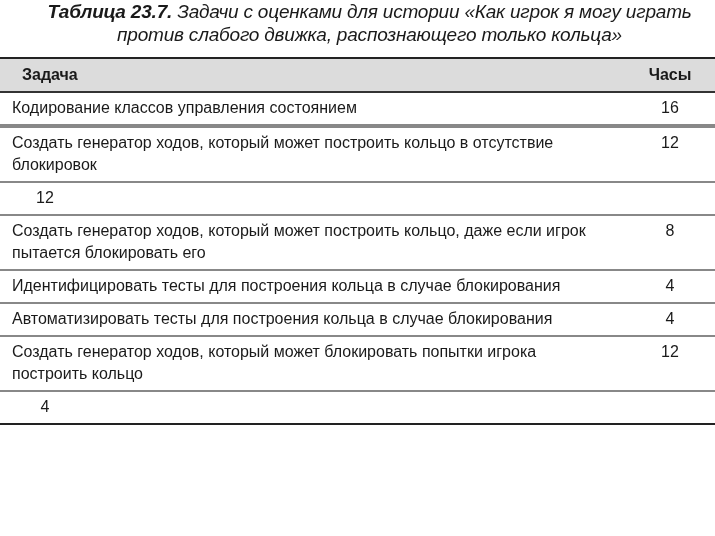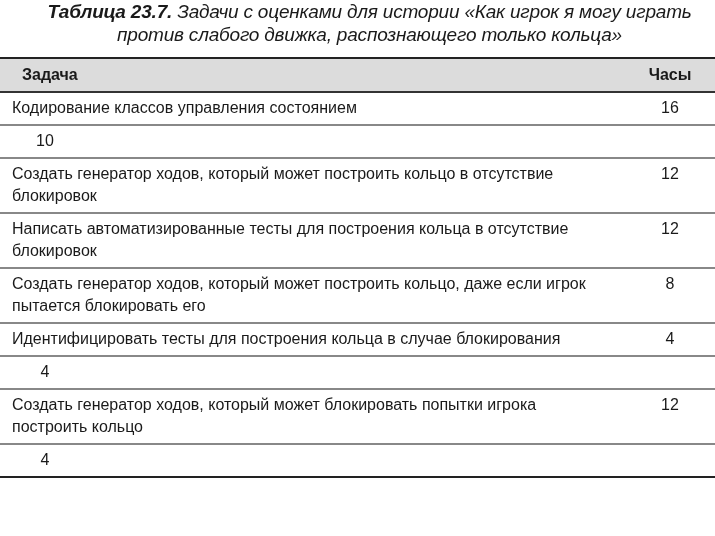--- a/index.html
+++ b/index.html
@@ -41,39 +41,38 @@
 <div class="tbl">
   <div class="hdr">
     <div class="c-task">Задача</div>
     <div class="c-hours">Часы</div>
   </div>
   <div class="row">
     <div class="c-task">Кодирование классов управления состоянием</div>
     <div class="c-hours">16</div>
   </div>
   <div class="row">
-    <div class="c-hours">10</div>
   </div>
   <div class="row">
     <div class="c-task">Создать генератор ходов, который может построить кольцо в отсутствие блокировок</div>
     <div class="c-hours">12</div>
   </div>
   <div class="row">
-    <div class="c-task">Написать автоматизированные тесты для построения кольца в отсутствие блокировок</div>
     <div class="c-hours">12</div>
   </div>
   <div class="row">
     <div class="c-task">Создать генератор ходов, который может построить кольцо, даже если игрок пытается блокировать его</div>
     <div class="c-hours">8</div>
   </div>
   <div class="row">
     <div class="c-task">Идентифицировать тесты для построения кольца в случае блокирования</div>
     <div class="c-hours">4</div>
   </div>
   <div class="row">
+    <div class="c-task">Автоматизировать тесты для построения кольца в случае блокирования</div>
     <div class="c-hours">4</div>
   </div>
   <div class="row">
     <div class="c-task">Создать генератор ходов, который может блокировать попытки игрока построить кольцо</div>
     <div class="c-hours">12</div>
   </div>
   <div class="row">
     <div class="c-hours">4</div>
   </div>
 </div>

